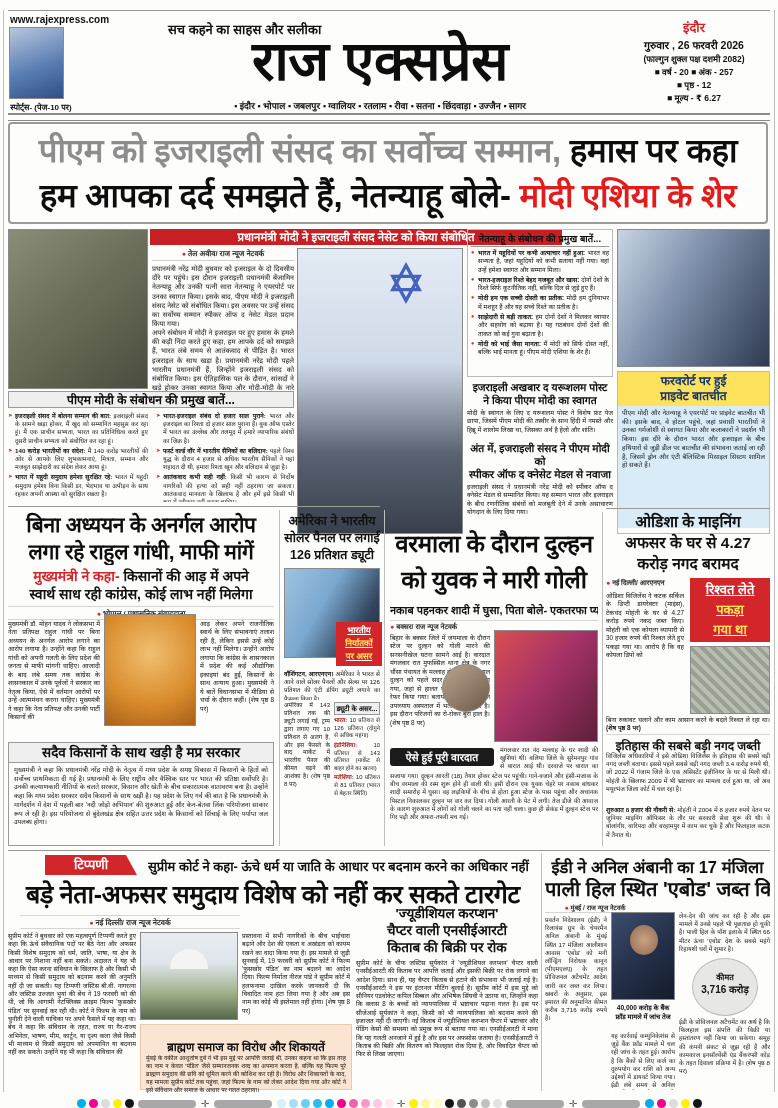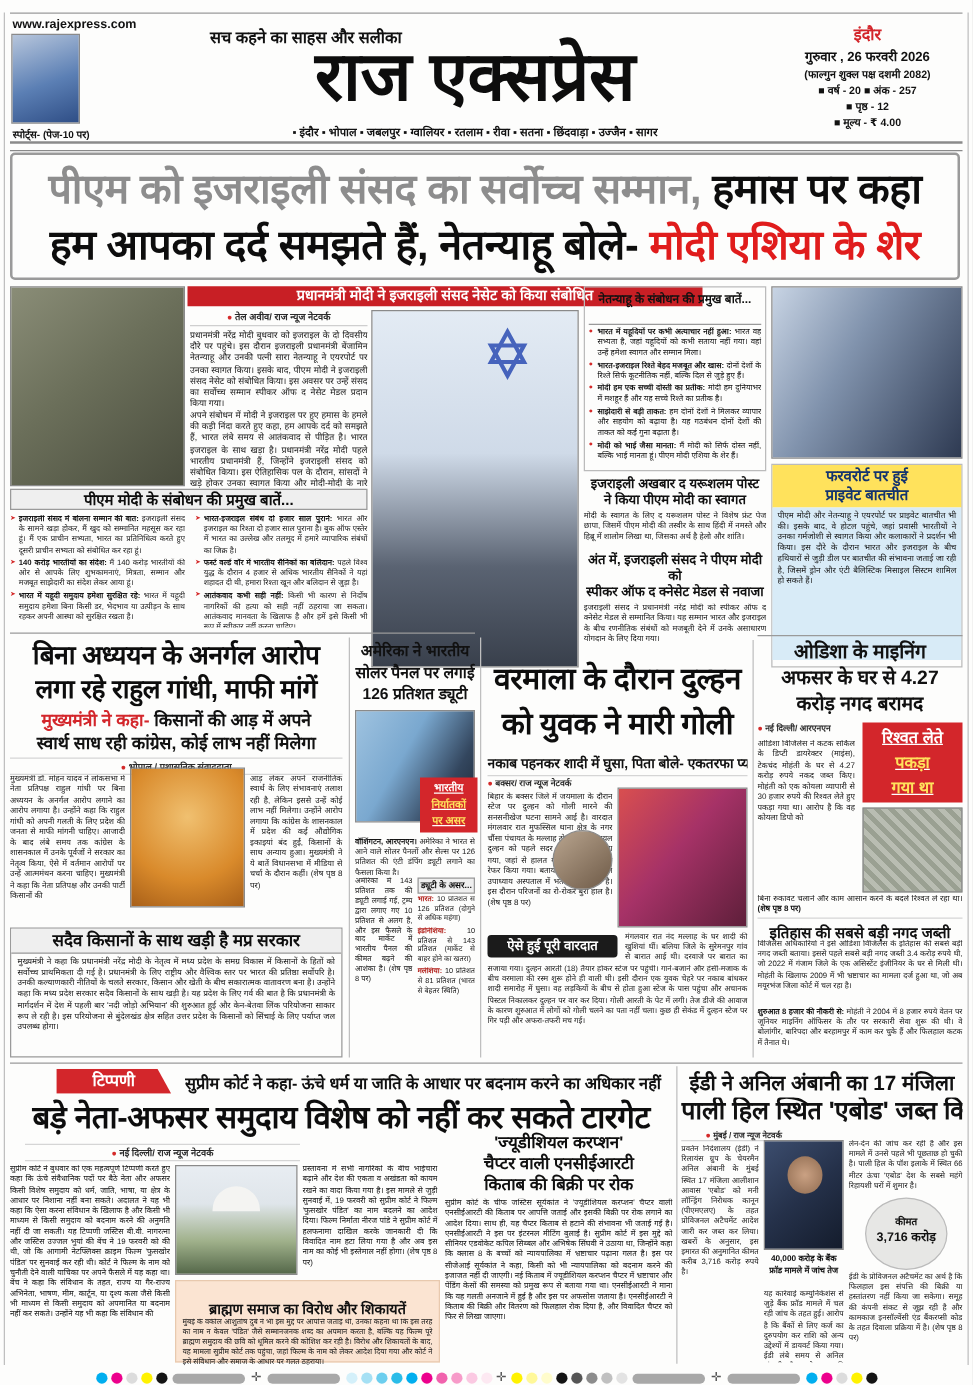--- a/index.html
+++ b/index.html
@@ -50,21 +50,21 @@
   <div class="a b" style="left:168px;top:20px;font-size:13px;">सच कहने का साहस और सलीका</div>
   <div class="a c hl" style="left:140px;top:28px;width:480px;height:70px;font-size:55px;line-height:66px;overflow:hidden;">राज एक्सप्रेस</div>
   <div class="a c b" style="left:130px;top:99px;width:500px;font-size:9px;">▪ इंदौर ▪ भोपाल ▪ जबलपुर ▪ ग्वालियर ▪ रतलाम ▪ रीवा ▪ सतना ▪ छिंदवाड़ा ▪ उज्जैन ▪ सागर</div>
 
   <div class="a c" style="left:618px;top:18px;width:152px;">
     <div class="b" style="color:#d3262b;font-size:13px;">इंदौर</div>
     <div class="b" style="font-size:10.5px;margin-top:2px;">गुरुवार , 26 फरवरी 2026</div>
     <div class="b" style="font-size:8.5px;margin-top:1px;">(फाल्गुन शुक्ल पक्ष दशमी 2082)</div>
     <div class="b" style="font-size:8.5px;margin-top:2px;">■ वर्ष - 20  ■ अंक - 257</div>
     <div class="b" style="font-size:8.5px;margin-top:2px;">■ पृष्ठ - 12</div>
-    <div class="b" style="font-size:8.5px;margin-top:2px;">■ मूल्य - ₹ 4.00</div>
+    <div class="b" style="font-size:8.5px;margin-top:2px;">■ मूल्य - ₹ 6.27</div>
   </div>
 
   <div class="a" style="left:8px;top:113px;width:762px;height:5px;border-top:2px solid #8a8a8a;border-bottom:1px solid #8a8a8a;"></div>
 
   <div class="a" style="left:8px;top:122px;width:760px;height:102px;border:2px solid #9a9a9a;border-radius:4px;box-sizing:border-box;">
     <div class="c hl" style="margin-top:5px;font-size:33px;line-height:44px;white-space:nowrap;overflow:hidden;">
       <span class="graypart">पीएम को इजराइली संसद का सर्वोच्च सम्मान, </span><span>हमास पर कहा</span>
     </div>
     <div class="c hl" style="font-size:33px;line-height:46px;white-space:nowrap;overflow:hidden;">
       <span>हम आपका दर्द समझते हैं, नेतन्याहू बोले- </span><span class="redpart">मोदी एशिया के शेर</span>
@@ -85,21 +85,21 @@
   </div>
 
   <div class="a photo" style="left:297px;top:248px;width:166px;height:286px;background:linear-gradient(180deg,#e3ebf4 0%,#cfdae8 40%,#5a6372 72%,#39404c);">
     <svg width="44" height="44" style="position:absolute;left:86px;top:12px;opacity:.75" viewBox="0 0 40 40">
       <polygon points="20,4 32,26 8,26" fill="none" stroke="#1438ab" stroke-width="3"></polygon>
       <polygon points="20,36 8,14 32,14" fill="none" stroke="#1438ab" stroke-width="3"></polygon>
     </svg>
   </div>
 
   <div class="a" style="left:467px;top:229px;width:146px;height:148px;border:1px solid #bbb;box-sizing:border-box;padding:2px 3px;overflow:hidden;">
-    <div class="c b" style="font-size:9.5px;border-bottom:1px solid #999;padding-bottom:14px;">नेतन्याहू के संबोधन की प्रमुख बातें...</div>
+    <div class="c b" style="font-size:9.5px;border-bottom:1px solid #999;padding-bottom:1px;">नेतन्याहू के संबोधन की प्रमुख बातें...</div>
     <div class="bt pt ptdot" style="font-size:6.3px;margin-top:2px;"><span class="b">भारत में यहूदियों पर कभी अत्याचार नहीं हुआ:</span> <span>भारत वह सभ्यता है, जहां यहूदियों को कभी सताया नहीं गया। वहां उन्हें हमेशा स्वागत और सम्मान मिला।</span></div>
     <div class="bt pt ptdot" style="font-size:6.3px;"><span class="b">भारत-इजराइल रिश्ते बेहद मजबूत और खास:</span> <span>दोनों देशों के रिश्ते सिर्फ कूटनीतिक नहीं, बल्कि दिल से जुड़े हुए हैं।</span></div>
     <div class="bt pt ptdot" style="font-size:6.3px;"><span class="b">मोदी हम एक सच्ची दोस्ती का प्रतीक:</span> <span>मोदी हम दुनियाभर में मशहूर हैं और यह सच्चे रिश्ते का प्रतीक है।</span></div>
     <div class="bt pt ptdot" style="font-size:6.3px;"><span class="b">साझेदारी से बड़ी ताकत:</span> <span>हम दोनों देशों ने मिलकर व्यापार और सहयोग को बढ़ाया है। यह गठबंधन दोनों देशों की ताकत को कई गुना बढ़ाता है।</span></div>
     <div class="bt pt ptdot" style="font-size:6.3px;"><span class="b">मोदी को भाई जैसा मानता:</span> <span>मैं मोदी को सिर्फ दोस्त नहीं, बल्कि भाई मानता हूं। पीएम मोदी एशिया के शेर हैं।</span></div>
   </div>
 
   <div class="a" style="left:467px;top:381px;width:146px;">
     <div class="c b" style="font-size:10.5px;line-height:13px;">इजराइली अखबार द यरूशलम पोस्ट</div>
     <div class="c b" style="font-size:10.5px;line-height:13px;">ने किया पीएम मोदी का स्वागत</div>

